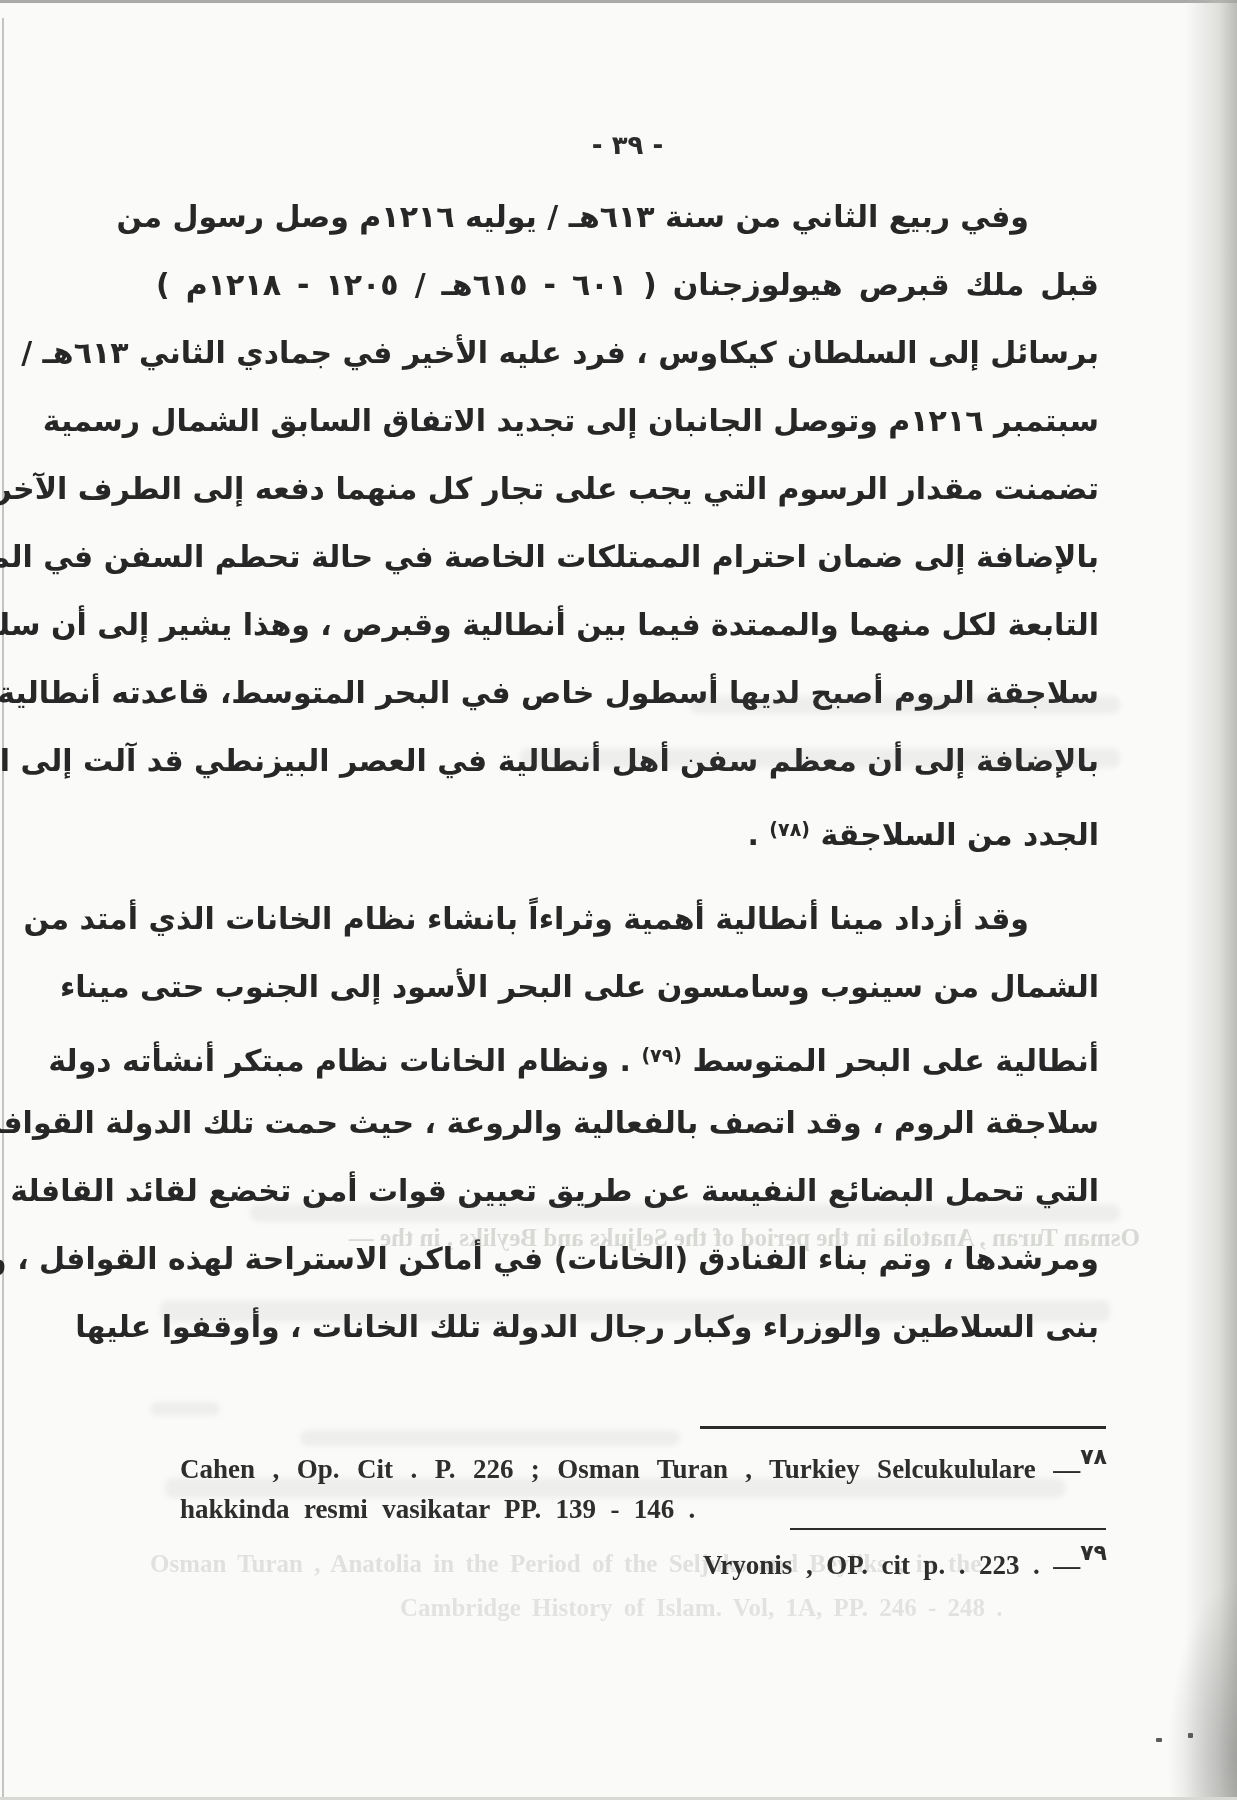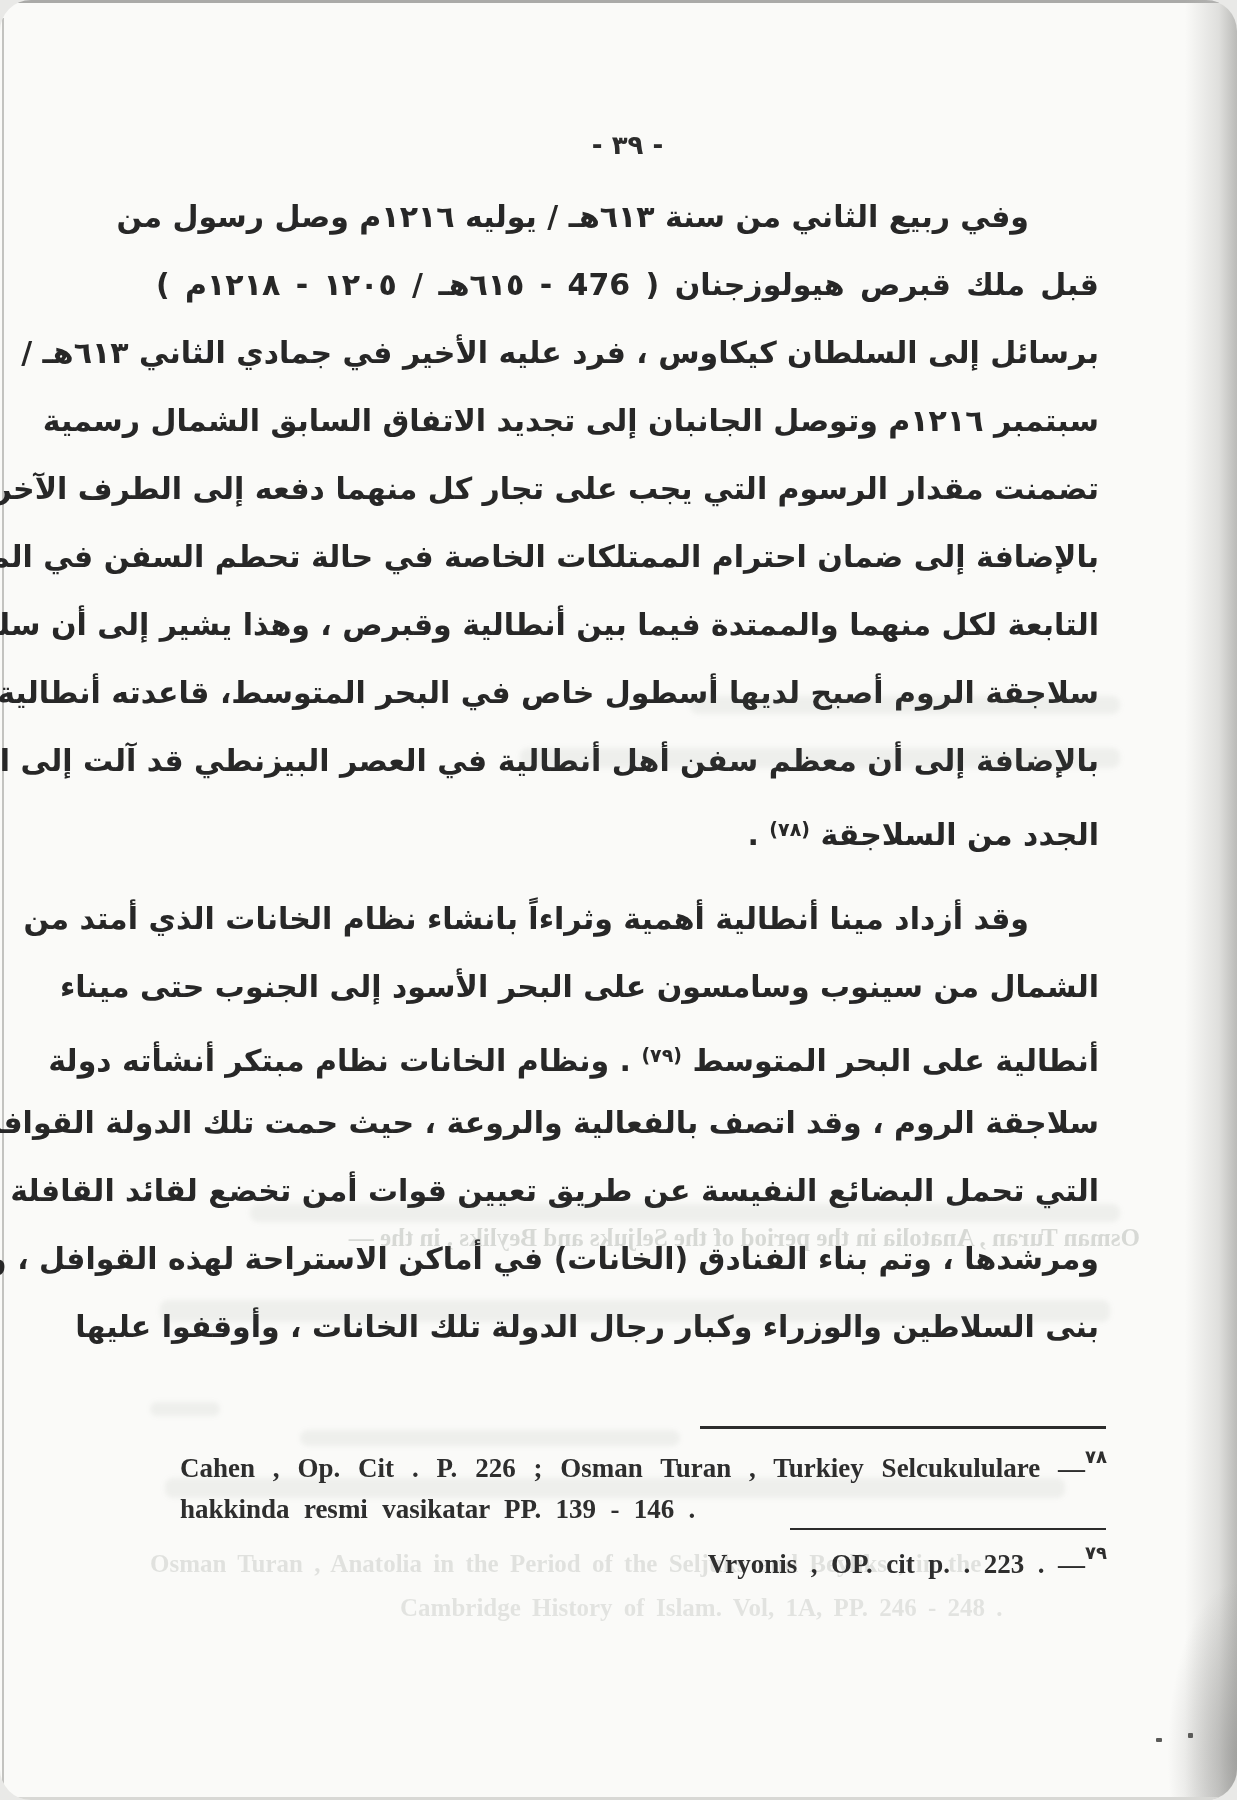--- a/index.html
+++ b/index.html
@@ -3,21 +3,20 @@
 <meta charset="utf-8">
 <style>
   html,body{margin:0;padding:0;background:#e9e9e7;}
   .page{
     position:relative;
     width:1237px;height:1800px;
     margin:0 auto;
     background:#fafaf8;
     overflow:hidden;
     font-family:"DejaVu Sans",sans-serif;
-    border-radius:31px;
   }
   
   .edge-top{position:absolute;left:0;top:0;width:100%;height:3px;background:#8f8f8d;opacity:.75;}
   .edge-left{position:absolute;left:2px;top:18px;width:2px;height:1782px;background:#b5b5b2;opacity:.8;}
   .edge-bottom{position:absolute;left:0;top:1797px;width:100%;height:3px;background:#d8d8d5;}
   .edge-right{position:absolute;top:0;right:0;width:52px;height:100%;
     background:linear-gradient(to right, rgba(200,200,197,0) 0%, rgba(190,190,187,.45) 65%, rgba(165,165,162,.75) 100%);}
   .edge-right-bottom{position:absolute;right:0;top:1580px;width:70px;height:220px;
     background:radial-gradient(ellipse at 100% 80%, rgba(140,140,138,.55), rgba(140,140,138,0) 70%);}
   
@@ -43,21 +42,21 @@
   .line.short-last{text-align:right;text-align-last:right;}
   .tsup{font-size:19px;vertical-align:9px;letter-spacing:0;}
   
   .fn-rule1{position:absolute;left:700px;top:1426px;width:406px;height:3px;background:#2c2c2c;}
   .fn-rule2{position:absolute;left:790px;top:1528px;width:316px;height:2px;background:#2c2c2c;}
   .fn-line{
     position:absolute;left:180px;width:927px;direction:ltr;
     font-family:"Liberation Serif",serif;font-weight:bold;color:#2e2e2e;
     font-size:27px;line-height:34px;white-space:nowrap;
   }
-  .fn-line .fn-sup{font-size:18px;vertical-align:14px;font-family:"DejaVu Sans",sans-serif;}
+  .fn-line .fn-sup{font-size:22px;vertical-align:14px;font-family:"DejaVu Sans",sans-serif;}
   .fn-1{top:1440px;text-align:justify;text-align-last:justify;word-spacing:.32em;}
   .fn-2{top:1492px;text-align:left;padding-right:142px;width:785px;word-spacing:.28em;}
   .fn-3{top:1536px;text-align:right;word-spacing:.25em;}
   
   .ghost{
     position:absolute;font-family:"Liberation Serif",serif;font-weight:bold;
     color:#5f675f;white-space:nowrap;filter:blur(.6px);
   }
   .ghost-mid{left:395px;top:1224px;width:745px;font-size:25px;opacity:.22;transform:scaleX(-1);text-align:left;}
   .ghost-b1{left:150px;top:1550px;width:920px;font-size:25px;opacity:.16;text-align:left;word-spacing:.2em;}
@@ -74,21 +73,21 @@
   <div class="edge-left"></div>
   <div class="edge-right"></div>
   <div class="edge-right-bottom"></div>
   <div class="edge-bottom"></div>
 
   <div class="page-number">- ٣٩ -</div>
 
   <div class="body">
     <div class="para first">
       <div class="line first">وفي ربيع الثاني من سنة ٦١٣هـ / يوليه ١٢١٦م وصل رسول من</div>
-      <div class="line">قبل ملك قبرص هيولوزجنان ( 476 - ٦١٥هـ / ١٢٠٥ - ١٢١٨م )</div>
+      <div class="line">قبل ملك قبرص هيولوزجنان ( ٦٠١ - ٦١٥هـ / ١٢٠٥ - ١٢١٨م )</div>
       <div class="line">برسائل إلى السلطان كيكاوس ، فرد عليه الأخير في جمادي الثاني ٦١٣هـ /</div>
       <div class="line">سبتمبر ١٢١٦م وتوصل الجانبان إلى تجديد الاتفاق السابق الشمال رسمية</div>
       <div class="line">تضمنت مقدار الرسوم التي يجب على تجار كل منهما دفعه إلى الطرف الآخر</div>
       <div class="line">بالإضافة إلى ضمان احترام الممتلكات الخاصة في حالة تحطم السفن في المياة</div>
       <div class="line">التابعة لكل منهما والممتدة فيما بين أنطالية وقبرص ، وهذا يشير إلى أن سلطنة</div>
       <div class="line">سلاجقة الروم أصبح لديها أسطول خاص في البحر المتوسط، قاعدته أنطالية</div>
       <div class="line">بالإضافة إلى أن معظم سفن أهل أنطالية في العصر البيزنطي قد آلت إلى الفاتحين</div>
       <div class="line short-last">الجدد من السلاجقة <sup class="tsup">(٧٨)</sup> .</div>
     </div>
     <div class="para second">

